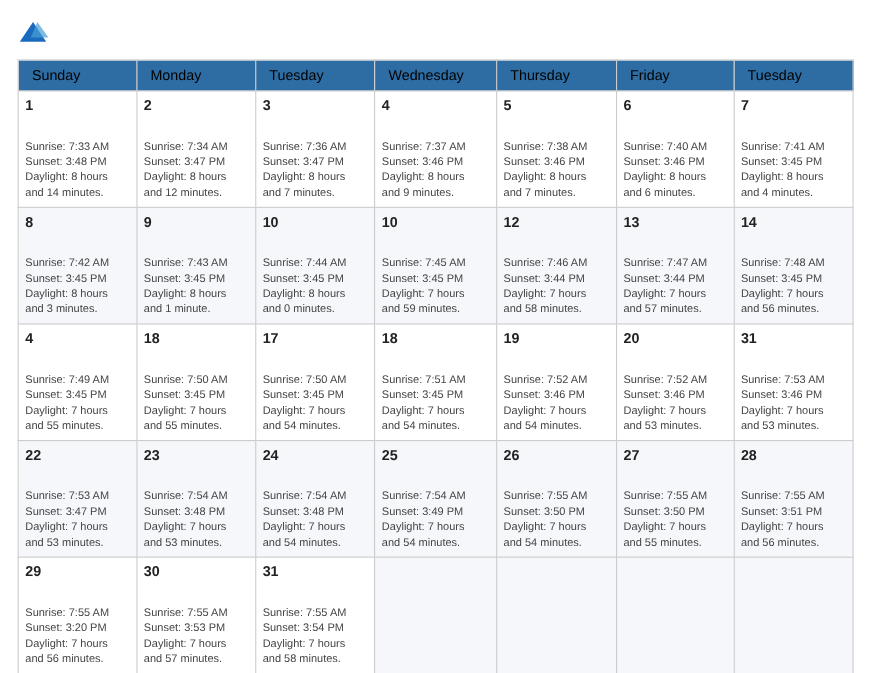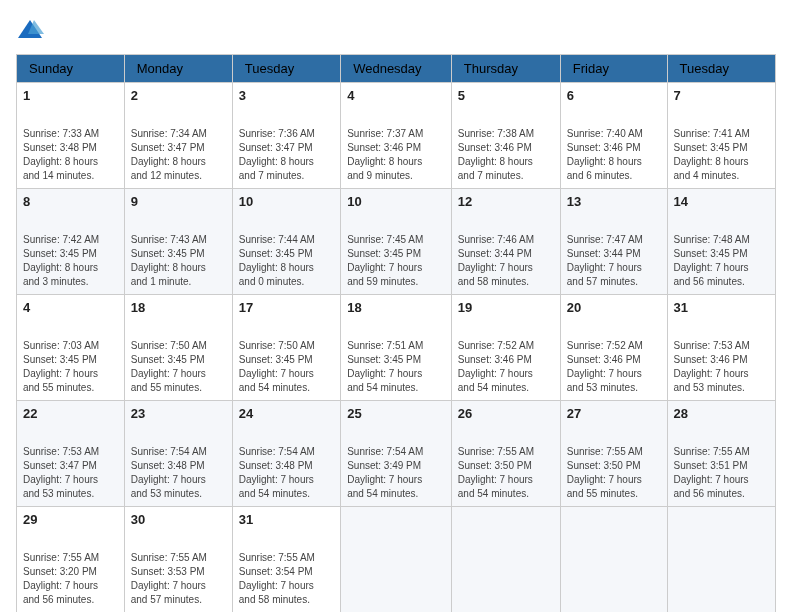--- a/index.html
+++ b/index.html
@@ -184,21 +184,21 @@
           <div class="day-info"><span>Sunrise: 7:47 AM</span><br><span>Sunset: 3:44 PM</span><br><span>Daylight: 7 hours</span><br><span>and 57 minutes.</span></div>
         </td>
         <td>
           <span class="day-num">14</span>
           <div class="day-info"><span>Sunrise: 7:48 AM</span><br><span>Sunset: 3:45 PM</span><br><span>Daylight: 7 hours</span><br><span>and 56 minutes.</span></div>
         </td>
       </tr>
       <tr>
         <td>
           <span class="day-num">4</span>
-          <div class="day-info"><span>Sunrise: 7:03 AM</span><br><span>Sunset: 3:45 PM</span><br><span>Daylight: 7 hours</span><br><span>and 55 minutes.</span></div>
+          <div class="day-info"><span>Sunrise: 7:49 AM</span><br><span>Sunset: 3:45 PM</span><br><span>Daylight: 7 hours</span><br><span>and 55 minutes.</span></div>
         </td>
         <td>
           <span class="day-num">18</span>
           <div class="day-info"><span>Sunrise: 7:50 AM</span><br><span>Sunset: 3:45 PM</span><br><span>Daylight: 7 hours</span><br><span>and 55 minutes.</span></div>
         </td>
         <td>
           <span class="day-num">17</span>
           <div class="day-info"><span>Sunrise: 7:50 AM</span><br><span>Sunset: 3:45 PM</span><br><span>Daylight: 7 hours</span><br><span>and 54 minutes.</span></div>
         </td>
         <td>

